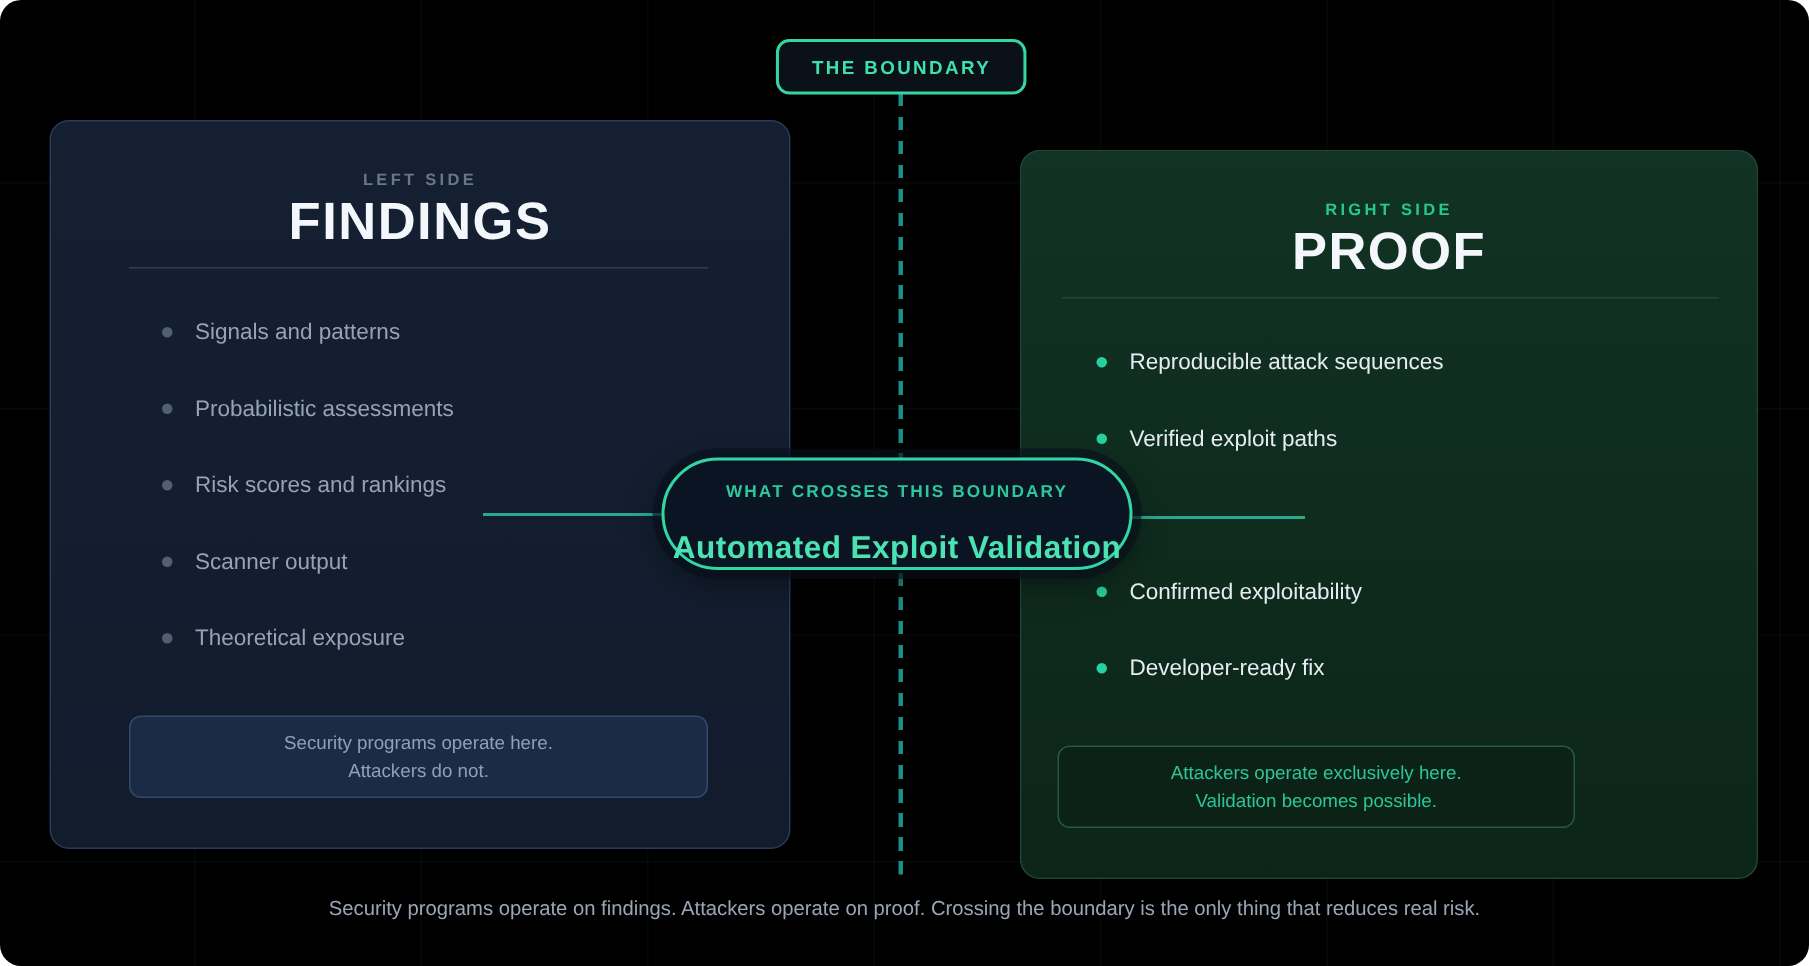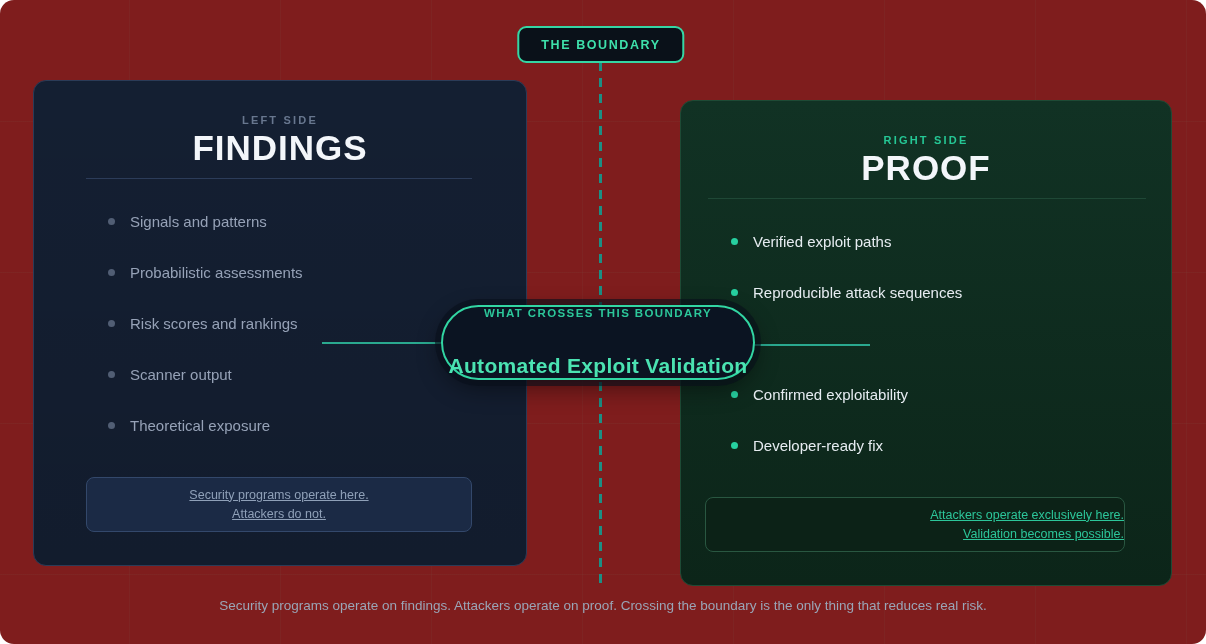--- a/index.html
+++ b/index.html
@@ -1,19 +1,19 @@
 <!DOCTYPE html>
 <html><head>
 <meta charset="utf-8">
 <style>
   * { margin:0; padding:0; box-sizing:border-box; }
   html,body { background:#ffffff; font-family:"Liberation Sans", sans-serif; }
   .canvas {
     position:relative; width:1206px; height:644px;
-    background:#7f1d1d; border-radius:14px; overflow:hidden;
+    background:#000000; border-radius:14px; overflow:hidden;
   }
   .grid-overlay {
     position:absolute; inset:0; pointer-events:none;
     background-image:
       linear-gradient(rgba(94,234,195,0.035) 1px, transparent 1px),
       linear-gradient(90deg, rgba(94,234,195,0.035) 1px, transparent 1px);
     background-size:151px 151px;
     background-position:-22px -30px;
   }
   
@@ -62,34 +62,34 @@
   ul.items { list-style:none; margin-top:17px; }
   ul.items li { display:flex; align-items:center; height:51px; font-size:15px; }
   .panel-left ul.items li { padding-left:74px; color:#96a2b7; }
   .panel-right ul.items li { padding-left:50px; color:#e6ecf1; }
   .bullet { width:7px; height:7px; border-radius:50%; margin-right:15px; flex:0 0 auto; }
   .panel-left .bullet { background:#515e74; }
   .panel-right .bullet { background:#27d0a0; }
   .note {
     position:absolute; top:396px; height:55px; border-radius:8px;
     display:flex; flex-direction:column; justify-content:center; gap:4px;
-    text-align:center; font-size:12.5px; line-height:15px;text-decoration:underline;
+    text-align:center; font-size:12.5px; line-height:15px;
   }
   .panel-left .note { left:52px; width:386px; background:#1b2a45; border:1px solid #33486b; color:#8fa0b8; }
-  .panel-right .note { left:24px; width:420px; background:#0c2217; border:1px solid #295741; color:#2cc69a;align-items:flex-end; }
+  .panel-right .note { left:24px; width:345px; background:#0c2217; border:1px solid #295741; color:#2cc69a; }
   
   .connector { position:absolute; height:2px; background:#2aa98f; z-index:2; }
   .connector-left  { left:322px; top:342px; width:120px; }
   .connector-right { left:754px; top:344px; width:116px; }
   
   .pill {
     position:absolute; left:441px; top:305px; width:314px; height:75px;
     background:#0b1422; border:2px solid #32d6a3; border-radius:38px;
     box-shadow:0 0 0 6px rgba(9,15,26,0.6), 0 8px 24px rgba(0,0,0,0.45);
-    display:flex; flex-direction:column; align-items:center; justify-content:space-between; gap:5px;
+    display:flex; flex-direction:column; align-items:center; justify-content:flex-end; gap:20px;
     z-index:4;
   }
   .pill-kicker { color:#2cc79a; font-size:11.5px; font-weight:bold; letter-spacing:1.4px; }
   .pill-title  { color:#4be3b2; font-size:21px; font-weight:bold; letter-spacing:0.3px; }
   
   .caption {
     position:absolute; left:0; right:0; top:598px; text-align:center;
     color:#9aa5b6; font-size:13.5px; z-index:1;
   }
 </style>
@@ -137,25 +137,25 @@
     </div>
   </section>
 
   <section class="panel panel-right">
     <div class="kicker">RIGHT SIDE</div>
     <h2 class="title">PROOF</h2>
     <div class="divider"></div>
     <ul class="items">
       <li>
           <span class="bullet"></span>
-          <span>Verified exploit paths</span>
+          <span>Reproducible attack sequences</span>
         </li>
       <li>
           <span class="bullet"></span>
-          <span>Reproducible attack sequences</span>
+          <span>Verified exploit paths</span>
         </li>
       <li>
           <span class="bullet"></span>
         </li>
       <li>
           <span class="bullet"></span>
           <span>Confirmed exploitability</span>
         </li>
       <li>
           <span class="bullet"></span>

